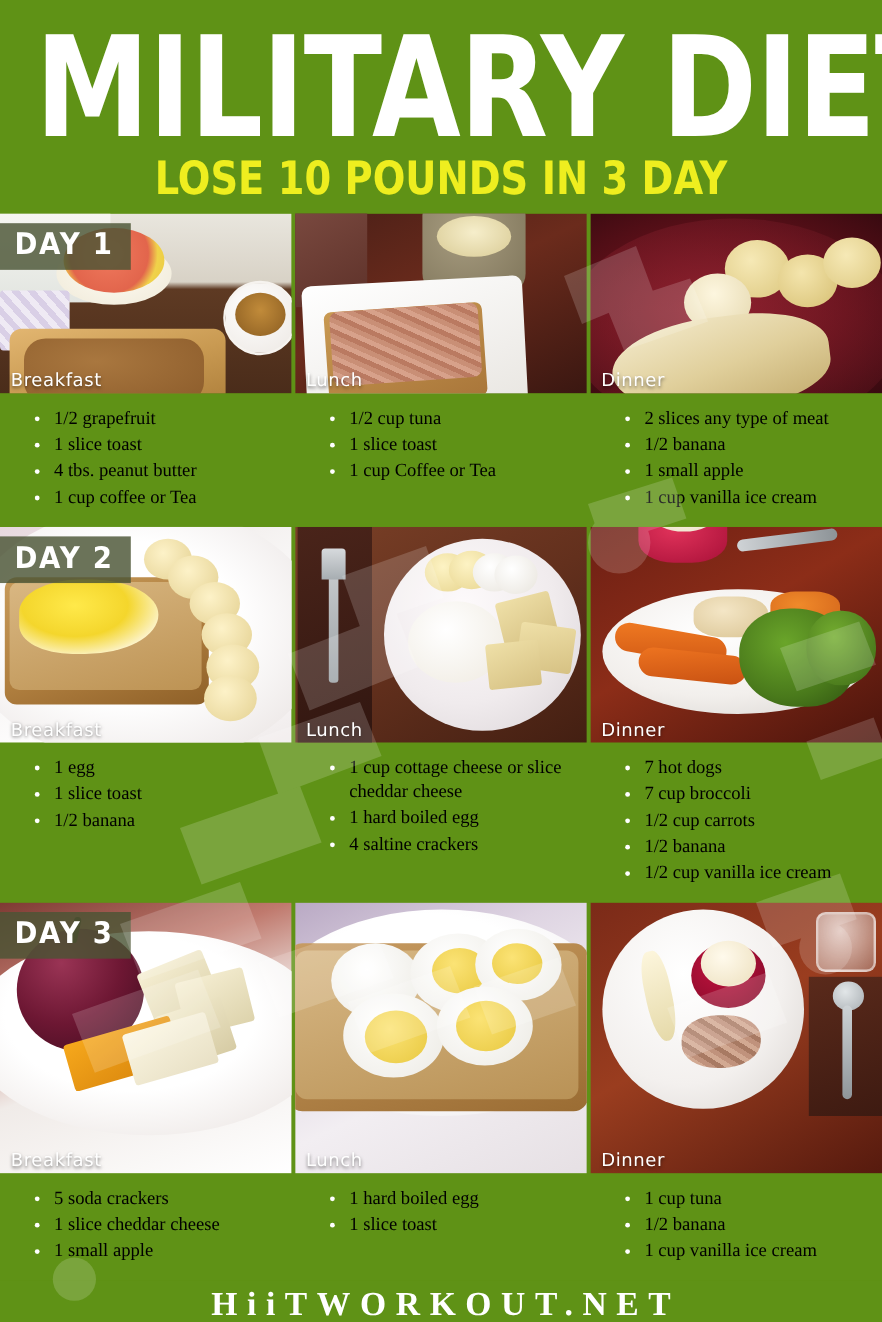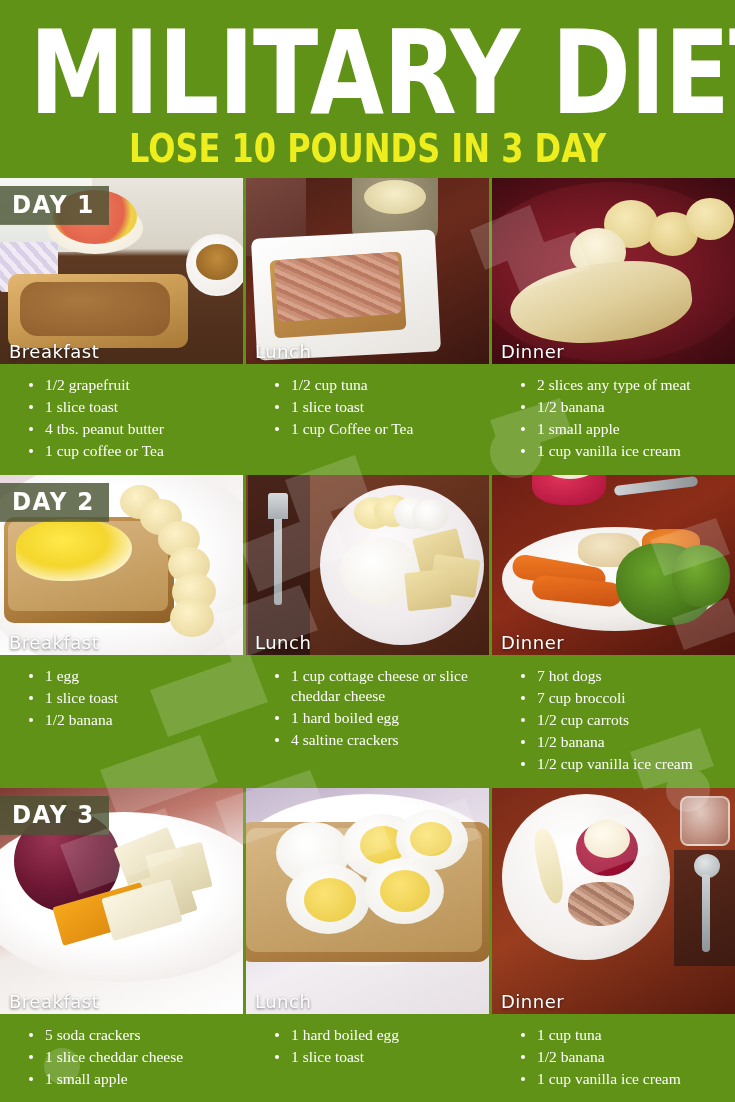--- a/index.html
+++ b/index.html
@@ -75,21 +75,21 @@
     background-size: cover;
     background-position: center;
   }
 
   
   .meal-label {
     position: absolute;
     left: 9px;
     bottom: 2px;
     font-family: "DejaVu Sans", sans-serif;
-    font-size: 18px;
+    font-size: 15px;
     font-weight: 400;
     color: #ffffff;
     letter-spacing: 0.5px;
     text-shadow: 0 1px 3px rgba(0,0,0,.55);
     z-index: 6;
   }
 
   
   .day-badge {
     position: absolute;
@@ -117,21 +117,21 @@
     gap: 3px;
     z-index: 4;
   }
   .list-cell {
     flex: 1 1 0;
     padding: 11px 10px 12px 26px;
   }
   .list-cell ul { list-style: none; }
   .list-cell li {
     position: relative;
-    color: #ffffff;
+    color: #000000;
     font-family: "Liberation Serif", serif;
     font-size: 15.5px;
     line-height: 20px;
     padding-left: 19px;
     margin-bottom: 2px;
   }
   .list-cell li::before {
     content: "";
     position: absolute;
     left: 3px;
@@ -179,21 +179,21 @@
 <body>
 
 <div id="poster">
 
   <div class="header">
     <div class="title">MILITARY DIET</div>
     <div class="subtitle">LOSE 10 POUNDS IN 3 DAY</div>
   </div>
 
   <div class="day-block">
-    <div class="photo-row" style="height:186px">
+    <div class="photo-row" style="height:150px">
 
       <div class="photo-cell">
         <div class="photo">
           <div class="scene">
             <div class="el" style="inset:0;background:linear-gradient(180deg,#e9e6de 0%,#d8d2c6 38%,#5e3a23 42%,#4a2c1a 100%);"></div>
             <div class="el" style="left:-4px;top:0;width:96px;height:74px;background:linear-gradient(180deg,#f6f6f2,#e2e5e0);"></div>
             <div class="el" style="left:47px;top:24px;width:96px;height:52px;background:radial-gradient(ellipse at 50% 40%,#fffdf4,#efe9d8);border-radius:50%;"></div>
             <div class="el" style="left:53px;top:12px;width:84px;height:54px;background:radial-gradient(circle at 45% 40%,#f07a5e 0%,#e2654c 58%,#f0d24a 72%,#e8c83c 100%);border-radius:50%;"></div>
             <div class="el" style="left:186px;top:56px;width:62px;height:62px;background:radial-gradient(circle at 40% 35%,#ffffff,#ece7e2);border-radius:50%;border:2px solid #f6f3ef;"></div>
             <div class="el" style="left:196px;top:66px;width:42px;height:36px;background:radial-gradient(ellipse at 50% 40%,#c18b3a,#8b5d21);border-radius:50%;"></div>

